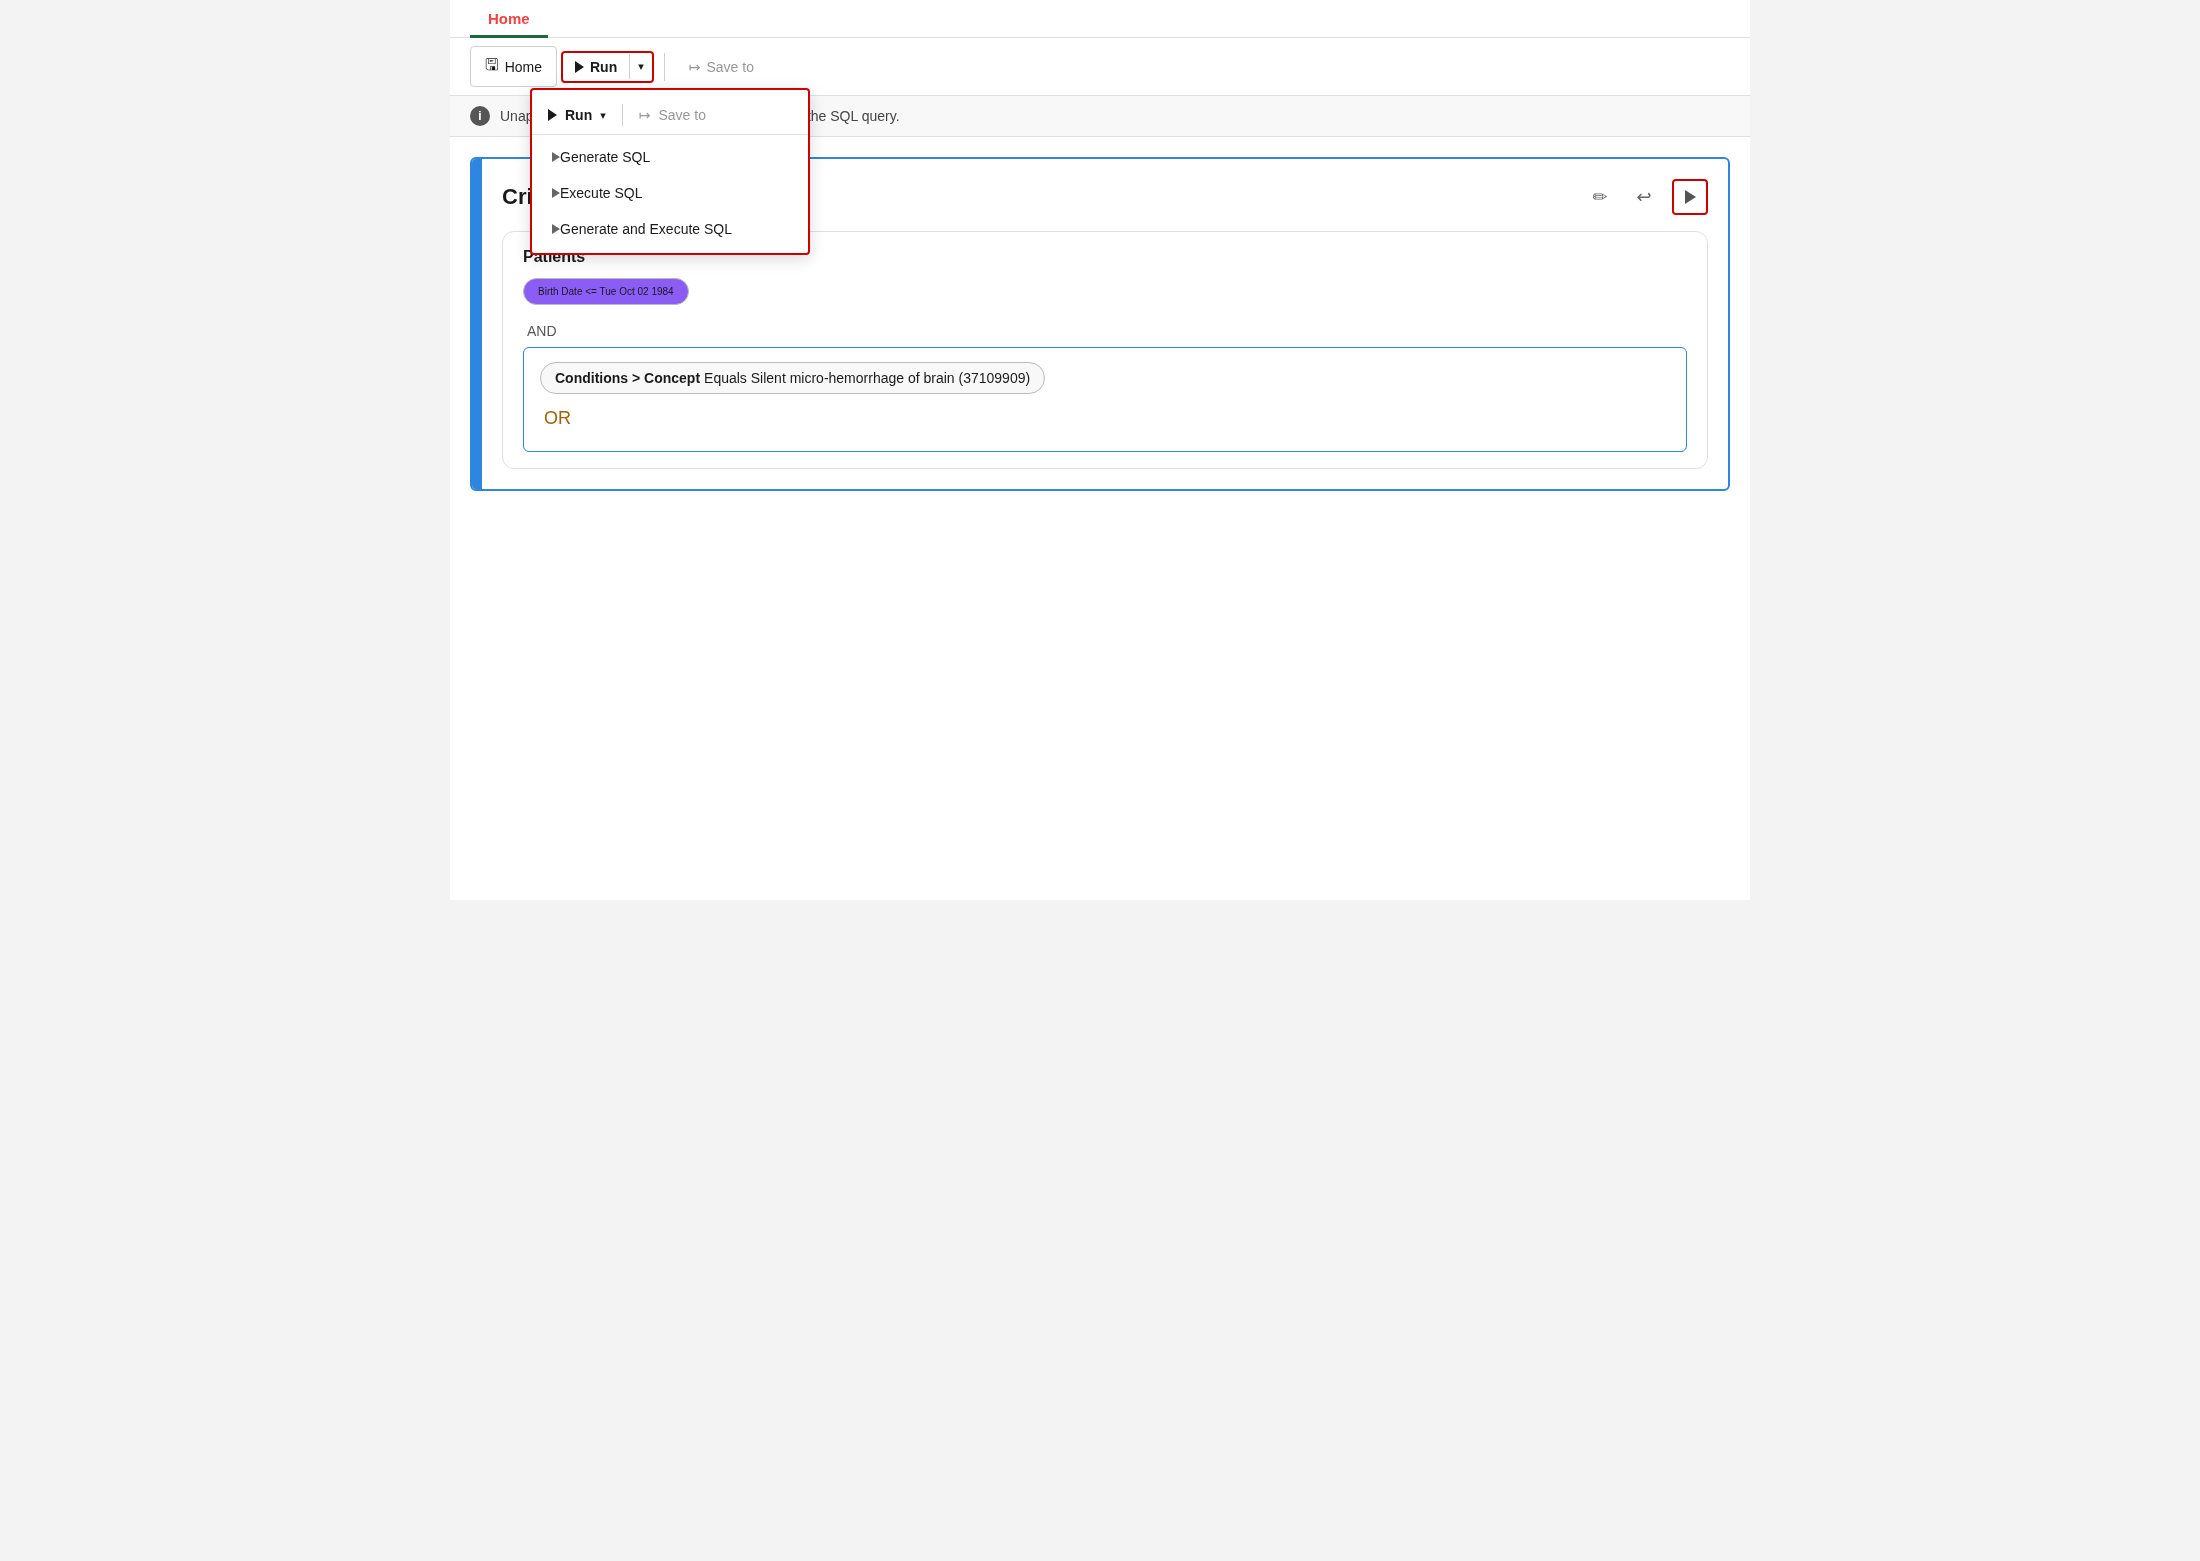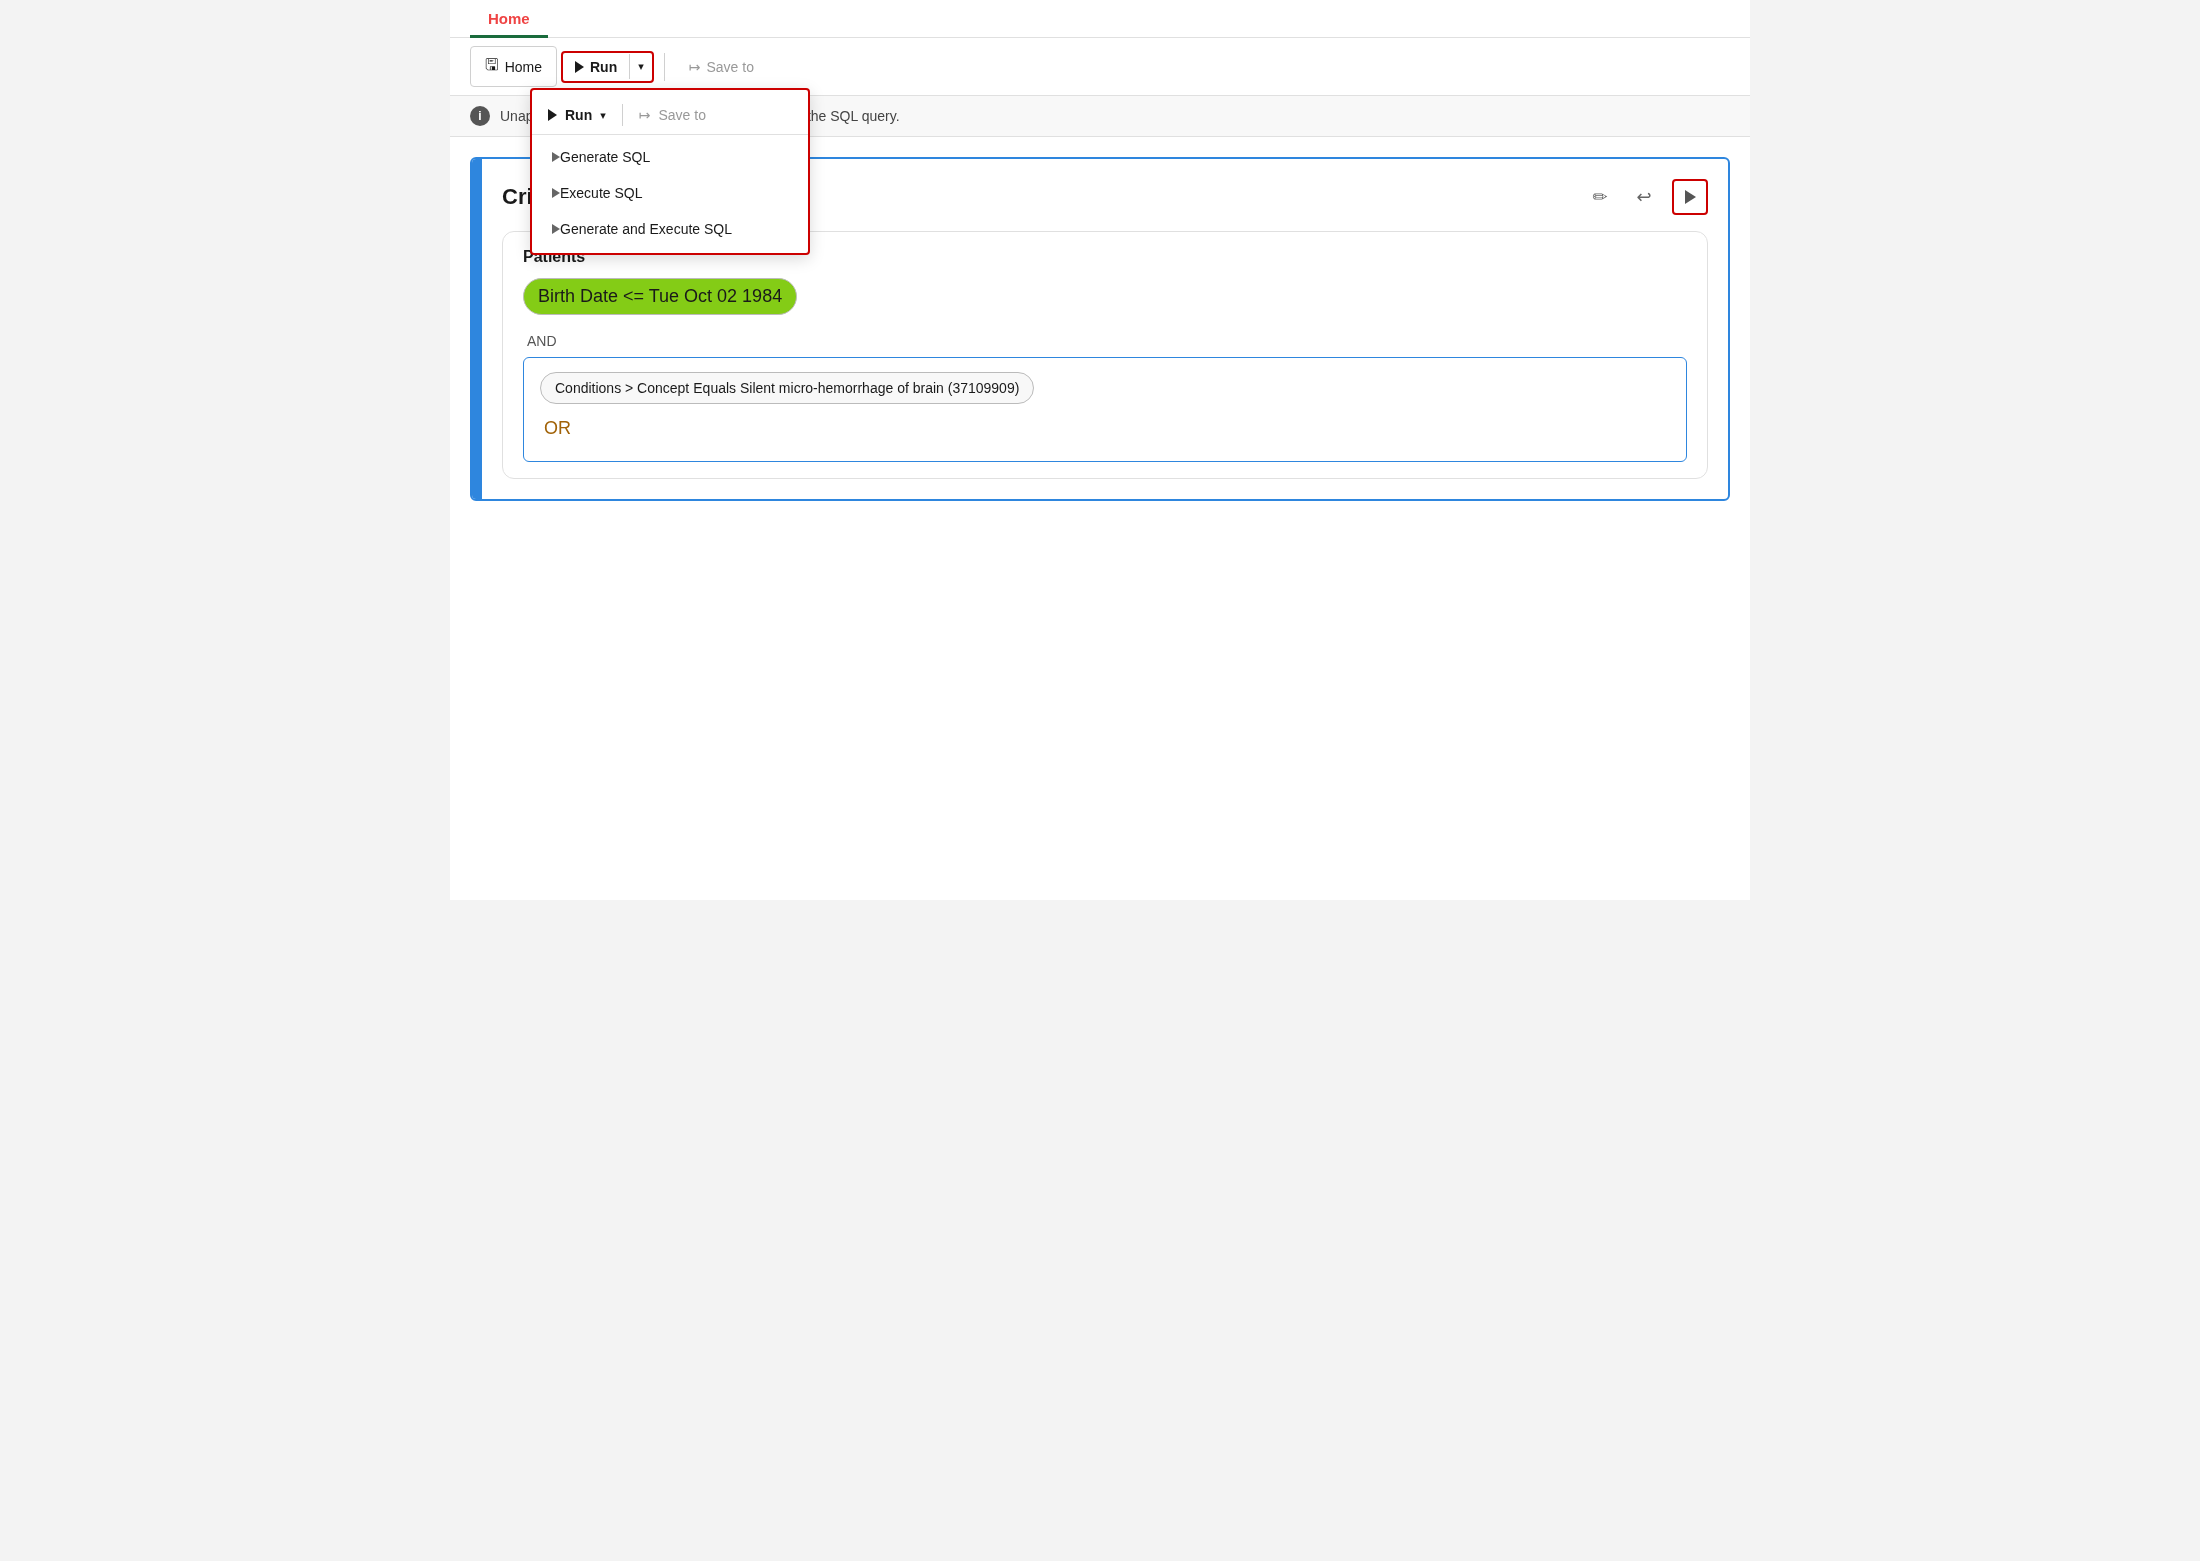--- a/index.html
+++ b/index.html
@@ -311,22 +311,22 @@
       font-weight: 700;
       margin-bottom: 12px;
     }
 
     .condition-chip {
       display: inline-flex;
       align-items: flex-end;
       padding: 7px 14px;
       border: 1px solid #bbb;
       border-radius: 20px;
-      background: #84cc16;
-      font-size: 18px;
+      background: #8b5cf6;
+      font-size: 10px;
       margin-bottom: 10px;
     }
 
     .logic-label {
       font-size: 14px;
       color: #555;
       margin: 8px 0 8px 4px;
     }
 
     
@@ -342,21 +342,21 @@
       align-items: center;
       padding: 7px 14px;
       border: 1px solid #bbb;
       border-radius: 20px;
       background: #f8f8f8;
       font-size: 14px;
       margin-bottom: 8px;
     }
 
     .nested-chip strong {
-      font-weight: 400;
+      font-weight: 700;
       margin-right: 4px;
     }
 
     .or-label {
       font-size: 18px;
       color: #a16207;
       margin: 6px 0 8px 4px;
     }
   </style>
 </head>

